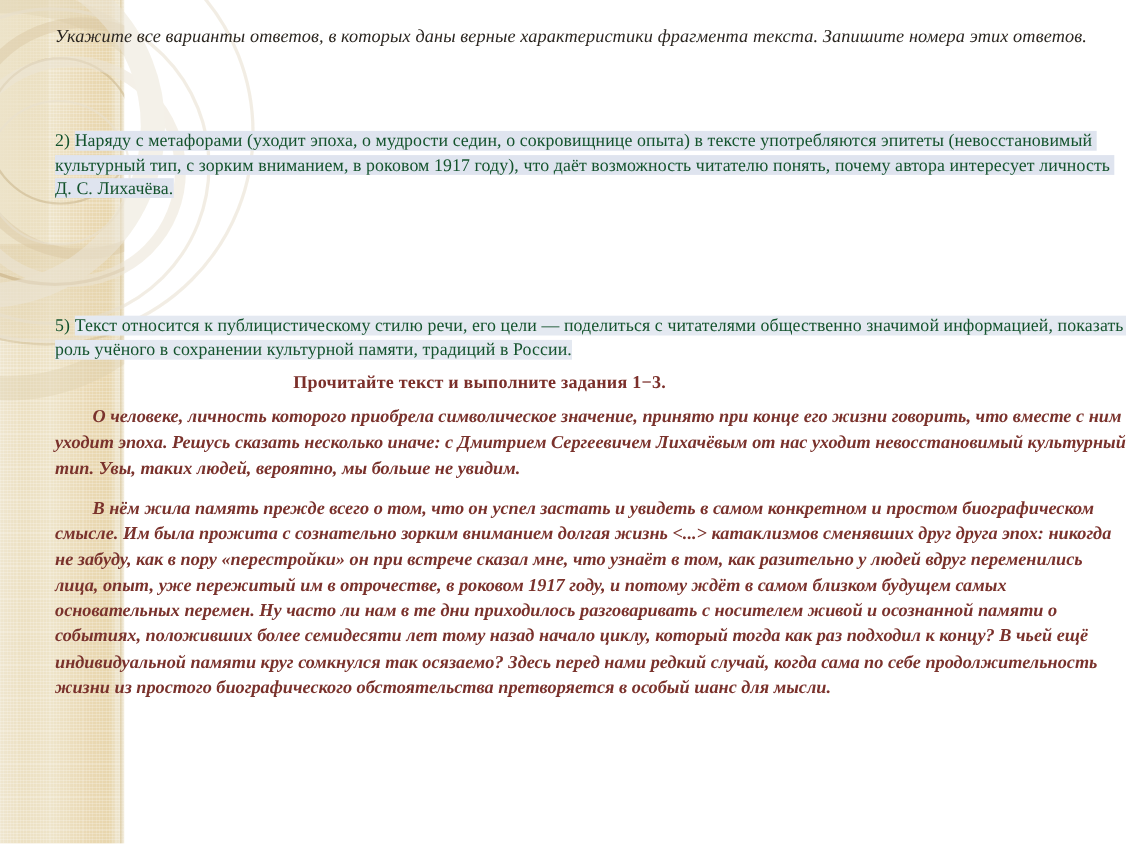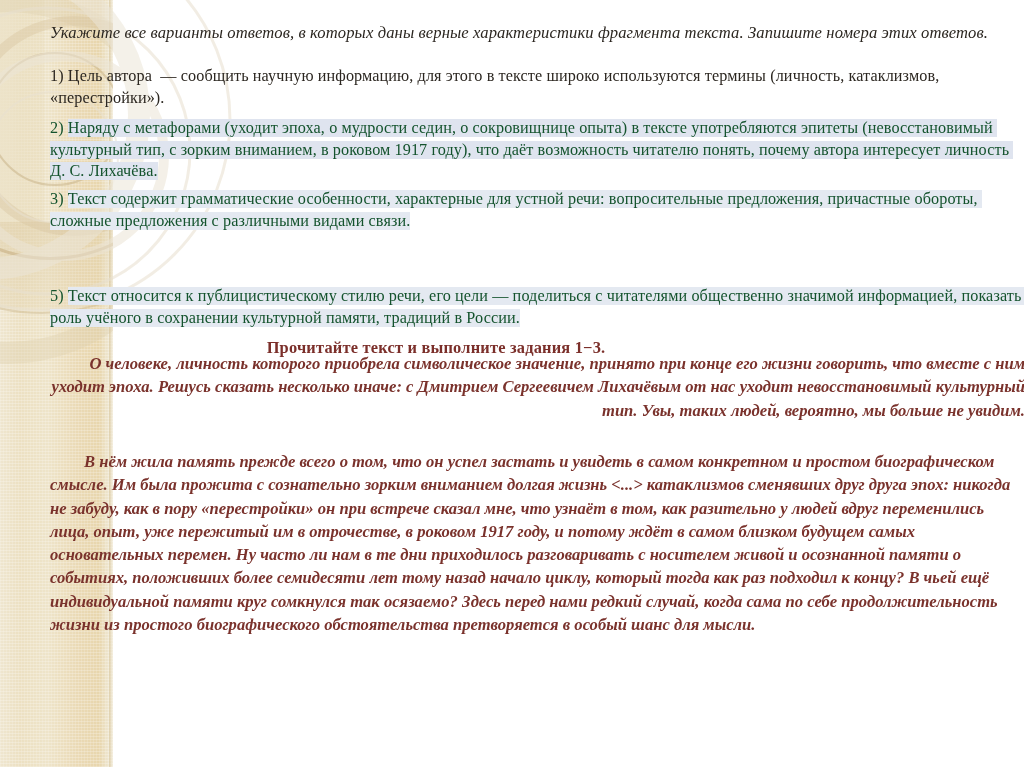--- a/index.html
+++ b/index.html
@@ -236,40 +236,34 @@
       </g>
     </svg>
   </div>
 
   <div class="content">
 
     <div class="block" style="top:22px;">
       <p class="para p-intro">Укажите все варианты ответов, в которых даны верные характеристики фрагмента текста. Запишите номера этих ответов.</p>
     </div>
 
-    <div class="block" style="top:66px;">
-      <p class="para p-option"><span>1)</span> <span>Цель автора  — сообщить научную информацию, для этого в тексте широко используются термины (личность, катаклизмов, «перестройки»).</span></p>
-    </div>
 
     <div class="block" style="top:118px;">
       <p class="para p-option tinted"><span>2)</span> <span class="hl">Наряду с метафорами (уходит эпоха, о мудрости седин, о сокровищнице опыта) в тексте употребляются эпитеты (невосстановимый культурный тип, с зорким вниманием, в роковом 1917 году), что даёт возможность читателю понять, почему автора интересует личность Д. С. Лихачёва.</span></p>
     </div>
 
-    <div class="block" style="top:189px;">
-      <p class="para p-option tinted"><span>3)</span> <span class="hl-soft">Текст содержит грамматические особенности, характерные для устной речи: вопросительные предложения, причастные обороты, сложные предложения с различными видами связи.</span></p>
-    </div>
 
 
     <div class="block" style="top:286px;">
       <p class="para p-option tinted"><span>5)</span> <span class="hl-soft">Текст относится к публицистическому стилю речи, его цели — поделиться с читателями общественно значимой информацией, показать роль учёного в сохранении культурной памяти, традиций в России.</span></p>
     </div>
 
     <div class="heading">Прочитайте текст и выполните задания 1−3.</div>
 
-    <div class="block" style="top:352px;text-align:right;">
+    <div class="block" style="top:367px;">
       <p class="p-passage indent">О человеке, личность которого приобрела символическое значение, принято при конце его жизни говорить, что вместе с ним уходит эпоха. Решусь сказать несколько иначе: с Дмитрием Сергеевичем Лихачёвым от нас уходит невосстановимый культурный тип. Увы, таких людей, вероятно, мы больше не увидим.</p>
     </div>
 
     <div class="block" style="top:450px;">
       <p class="p-passage indent">В нём жила память прежде всего о том, что он успел застать и увидеть в самом конкретном и простом биографическом смысле. Им была прожита с сознательно зорким вниманием долгая жизнь &lt;...&gt; катаклизмов сменявших друг друга эпох: никогда не забуду, как в пору «перестройки» он при встрече сказал мне, что узнаёт в том, как разительно у людей вдруг переменились лица, опыт, уже пережитый им в отрочестве, в роковом 1917 году, и потому ждёт в самом близком будущем самых основательных перемен. Ну часто ли нам в те дни приходилось разговаривать с носителем живой и осознанной памяти о событиях, положивших более семидесяти лет тому назад начало циклу, который тогда как раз подходил к концу? В чьей ещё индивидуальной памяти круг сомкнулся так осязаемо? Здесь перед нами редкий случай, когда сама по себе продолжительность жизни из простого биографического обстоятельства претворяется в особый шанс для мысли.</p>
     </div>
 
 
   </div>
 </div>

